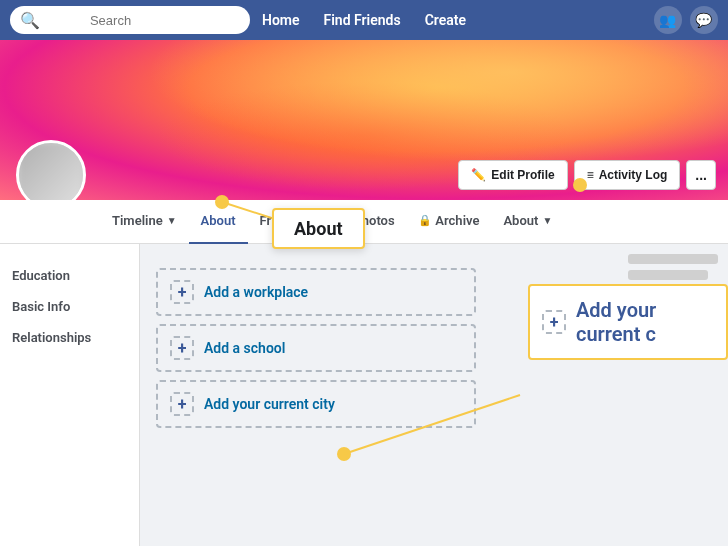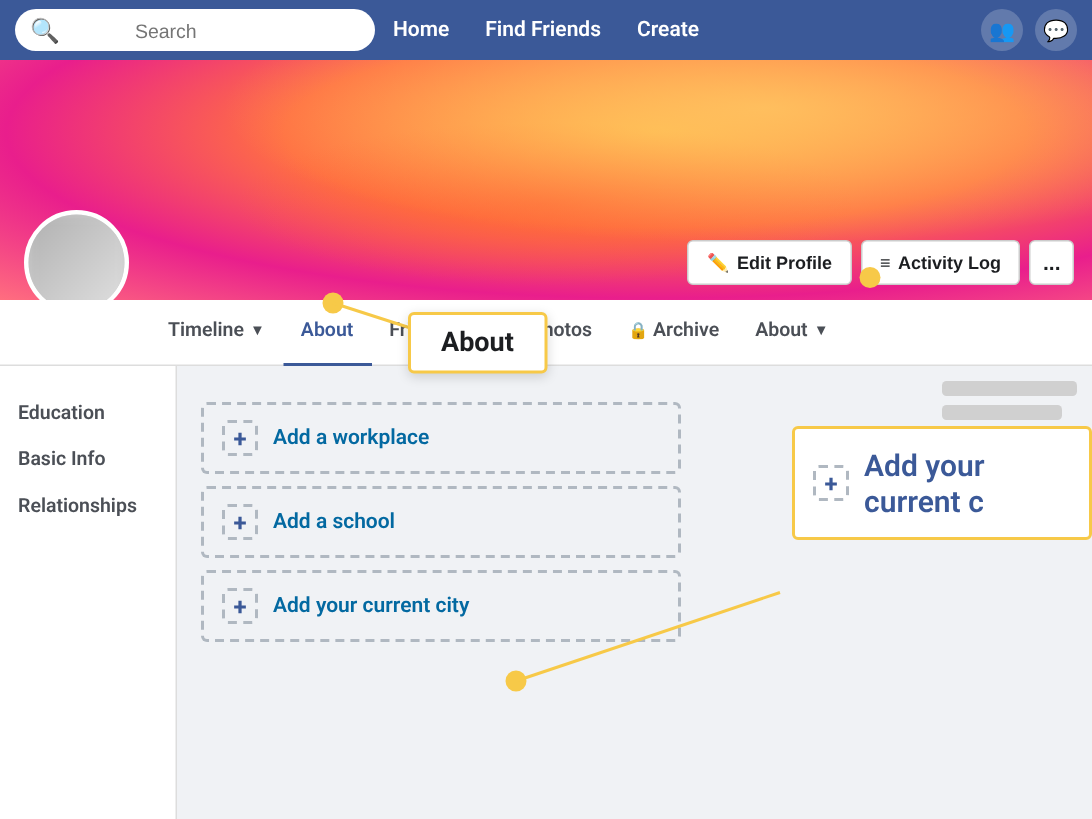--- a/index.html
+++ b/index.html
@@ -196,21 +196,21 @@
     
     .main-content {
       display: flex;
       height: calc(546px - 40px - 160px - 44px);
       background: #f0f2f5;
       position: relative;
     }
 
     
     .left-sidebar {
-      width: 118px;
+      width: 140px;
       background: white;
       padding: 16px 12px;
       border-right: 1px solid #ddd;
       font-size: 13px;
       color: #4b4f56;
     }
     .sidebar-item {
       padding: 8px 0;
       font-weight: 600;
       cursor: pointer;

